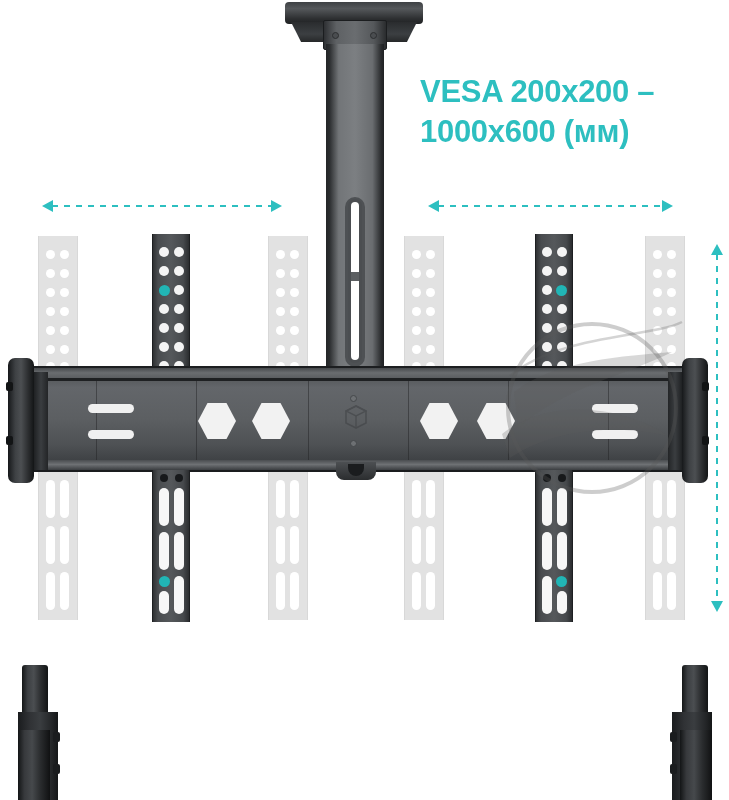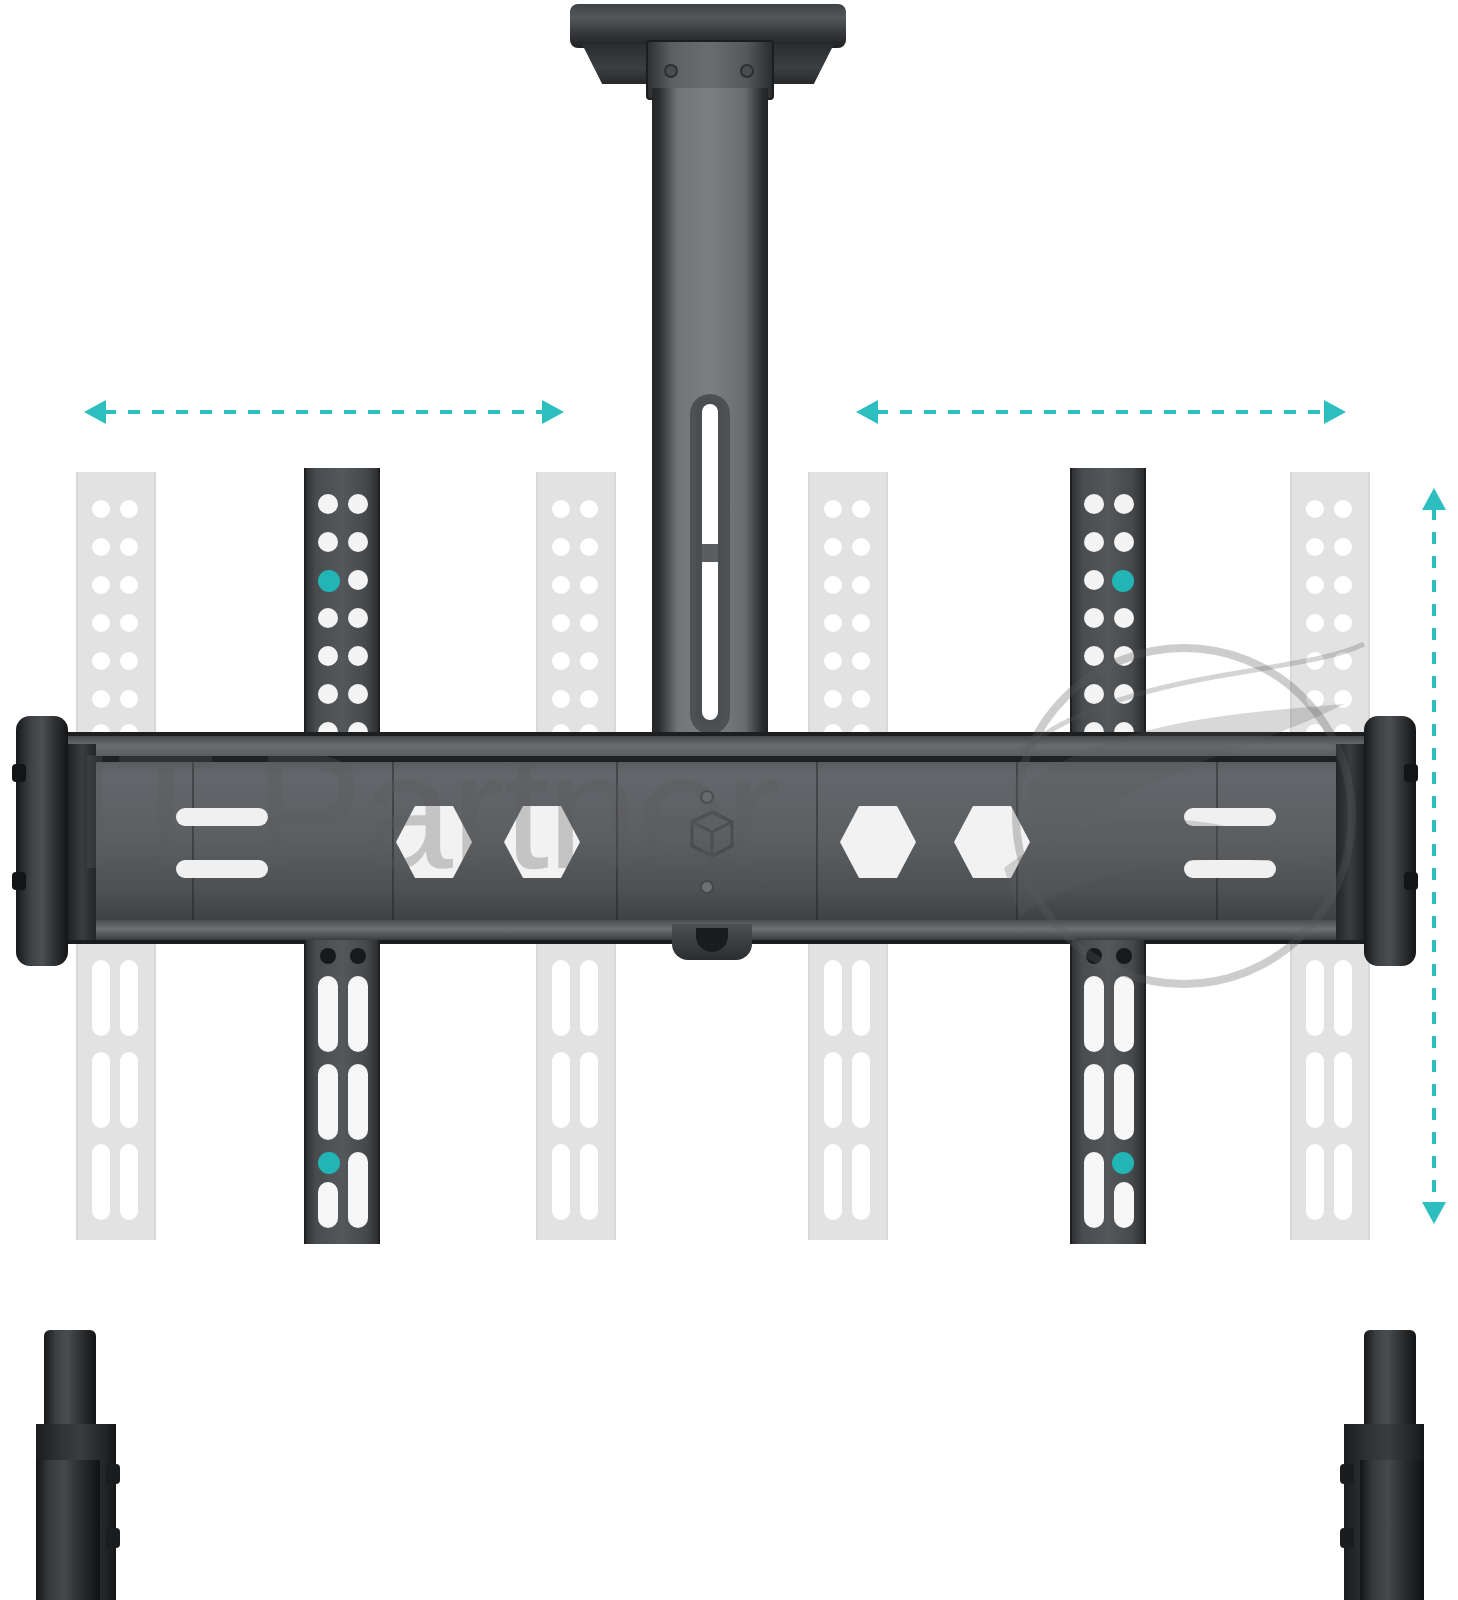--- a/index.html
+++ b/index.html
@@ -476,29 +476,30 @@
   <div class="abs leg-lower" style="left:18px; top:730px; width:32px; height:70px;"></div>
   <div class="abs leg-knob" style="left:53px; top:732px; width:7px; height:10px;"></div>
   <div class="abs leg-knob" style="left:53px; top:764px; width:7px; height:10px;"></div>
 
   <div class="abs leg-upper" style="left:682px; top:665px; width:26px; height:68px;"></div>
   <div class="abs leg-bracket" style="left:672px; top:712px; width:40px; height:88px;"></div>
   <div class="abs leg-lower" style="left:680px; top:730px; width:32px; height:70px;"></div>
   <div class="abs leg-knob" style="left:670px; top:732px; width:7px; height:10px;"></div>
   <div class="abs leg-knob" style="left:670px; top:764px; width:7px; height:10px;"></div>
 
-  <div class="abs" id="watermark-text">IT Partner</div>
 
   <svg class="abs" id="watermark-logo" viewBox="0 0 185 185">
     <circle cx="92" cy="92" r="84" fill="none" stroke="rgba(90,90,90,0.30)" stroke-width="4"></circle>
     <path d="M10 60 C60 18, 150 22, 182 6" fill="none" stroke="rgba(90,90,90,0.26)" stroke-width="2.5"></path>
     <path d="M14 76 C54 44, 126 40, 172 36 C130 58, 66 70, 18 112 Z" fill="rgba(90,90,90,0.24)"></path>
     <path d="M2 118 C44 84, 118 86, 168 120 C118 108, 54 112, 10 142 Z" fill="rgba(90,90,90,0.24)"></path>
   </svg>
 
+  <div class="abs" id="vesa-caption">VESA 200x200 –
+1000x600 (мм)</div>
 
   <div class="abs" style="left:42px; top:199px; width:240px; height:14px;">
     <div class="arrow-l" style="left:0; top:1px;"></div>
     <div class="abs dim-h" style="left:10px; top:6px; width:220px;"></div>
     <div class="arrow-r" style="left:229px; top:1px;"></div>
   </div>
 
   <div class="abs" style="left:428px; top:199px; width:245px; height:14px;">
     <div class="arrow-l" style="left:0; top:1px;"></div>
     <div class="abs dim-h" style="left:10px; top:6px; width:225px;"></div>

